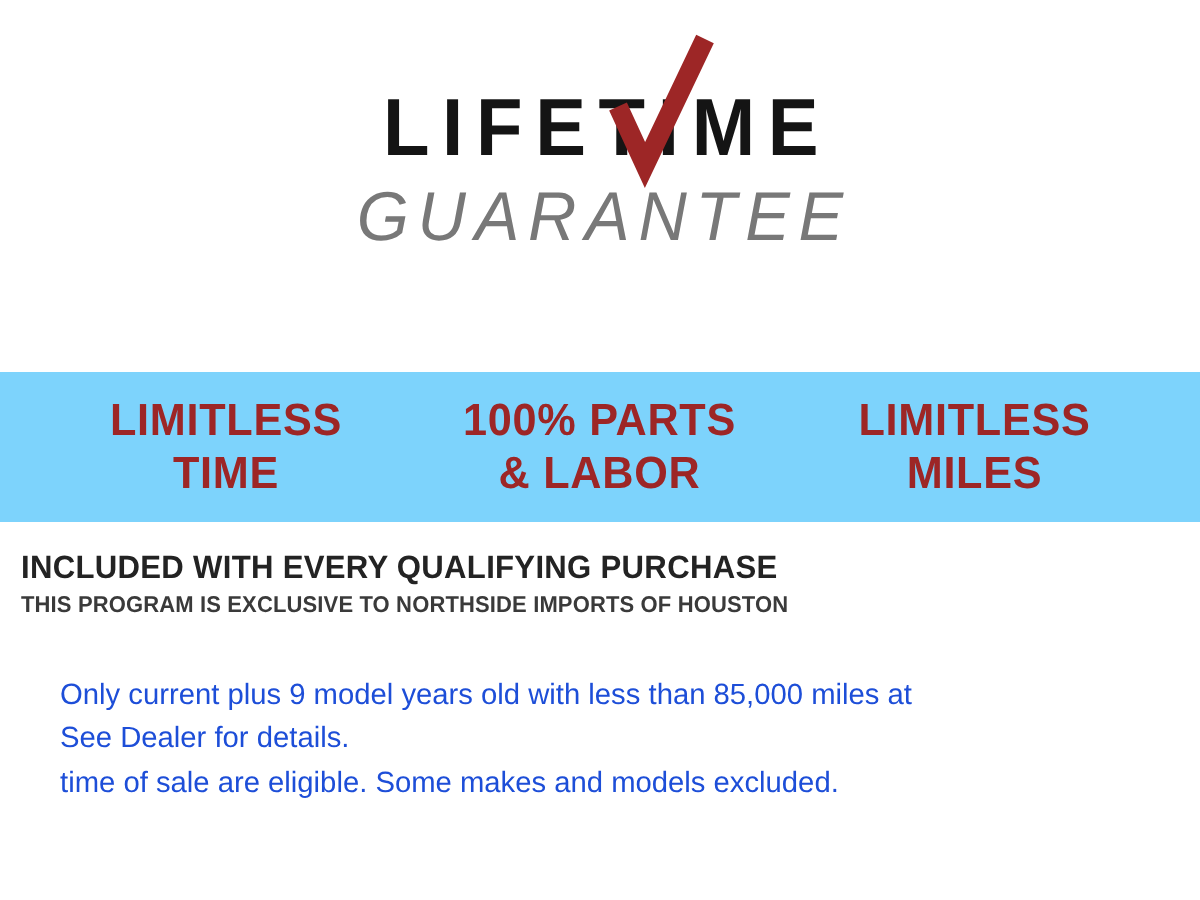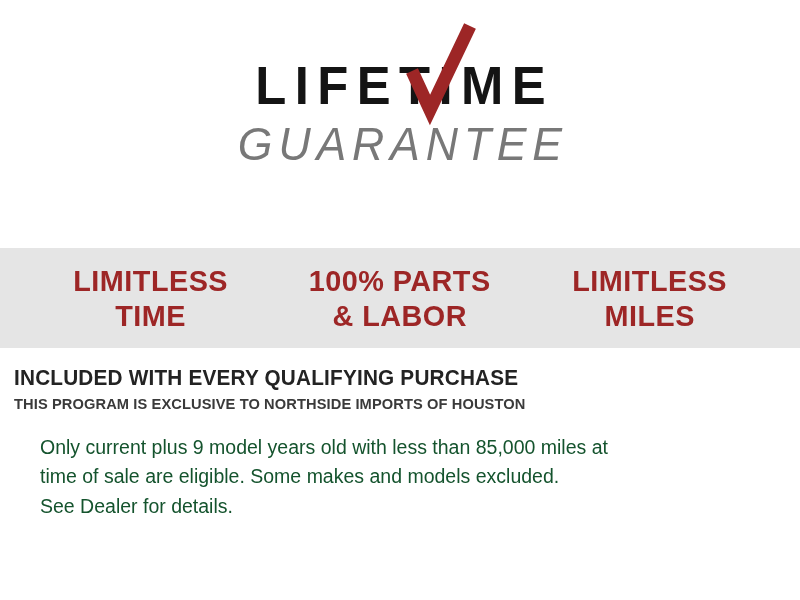--- a/index.html
+++ b/index.html
@@ -84,21 +84,21 @@
     padding-left: 6px;
   }
 
   
   .feature-band {
     position: absolute;
     top: 248px;
     left: 0;
     width: 800px;
     height: 100px;
-    background: #e5e5e5;
+    background: #7dd3fc;
     display: flex;
     align-items: center;
     justify-content: space-between;
     box-sizing: border-box;
     padding: 0 26px;
   }
 
   .feature-col {
     flex: 1 1 0;
     text-align: center;
@@ -136,25 +136,25 @@
     font-family: "Liberation Sans", sans-serif;
     font-weight: 700;
     font-size: 15.2px;
     letter-spacing: 0.1px;
     color: #3a3a3a;
     line-height: 1.15;
     transform: scaleX(0.965);
   }
 
   .fineprint {
-    margin-top: 20px;
+    margin-top: 36px;
     font-family: "Liberation Sans", sans-serif;
     font-weight: 400;
     font-size: 19.5px;
-    color: #14532d;
+    color: #1d4ed8;
     line-height: 1.52;
     width: 720px;
     margin-left: auto;
     margin-right: auto;
   }
   .fineprint .fp-line { display: block; }
 </style>
 </head>
 <body>
 
@@ -189,18 +189,18 @@
       <span class="l2">MILES</span>
     </div>
 
   </div>
 
   <div class="lower-block">
     <div class="headline-main">INCLUDED WITH EVERY QUALIFYING PURCHASE</div>
     <div class="headline-sub">THIS PROGRAM IS EXCLUSIVE TO NORTHSIDE IMPORTS OF HOUSTON</div>
     <div class="fineprint">
       <span class="fp-line">Only current plus 9 model years old with less than 85,000 miles at</span>
+      <span class="fp-line">See Dealer for details.</span>
       <span class="fp-line">time of sale are eligible. Some makes and models excluded.</span>
-      <span class="fp-line">See Dealer for details.</span>
     </div>
   </div>
 
 </div>
 
 </body></html>

